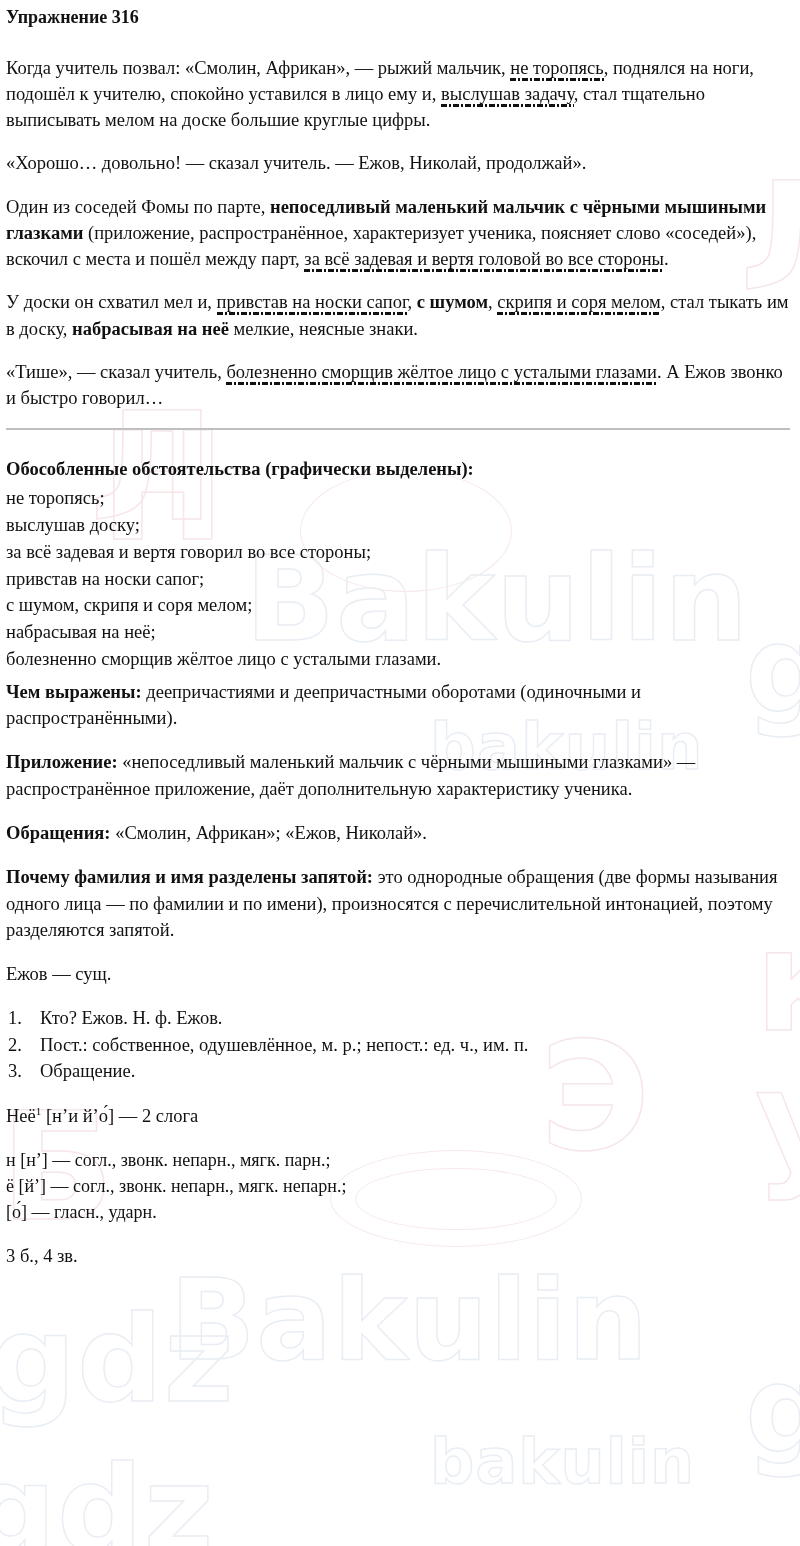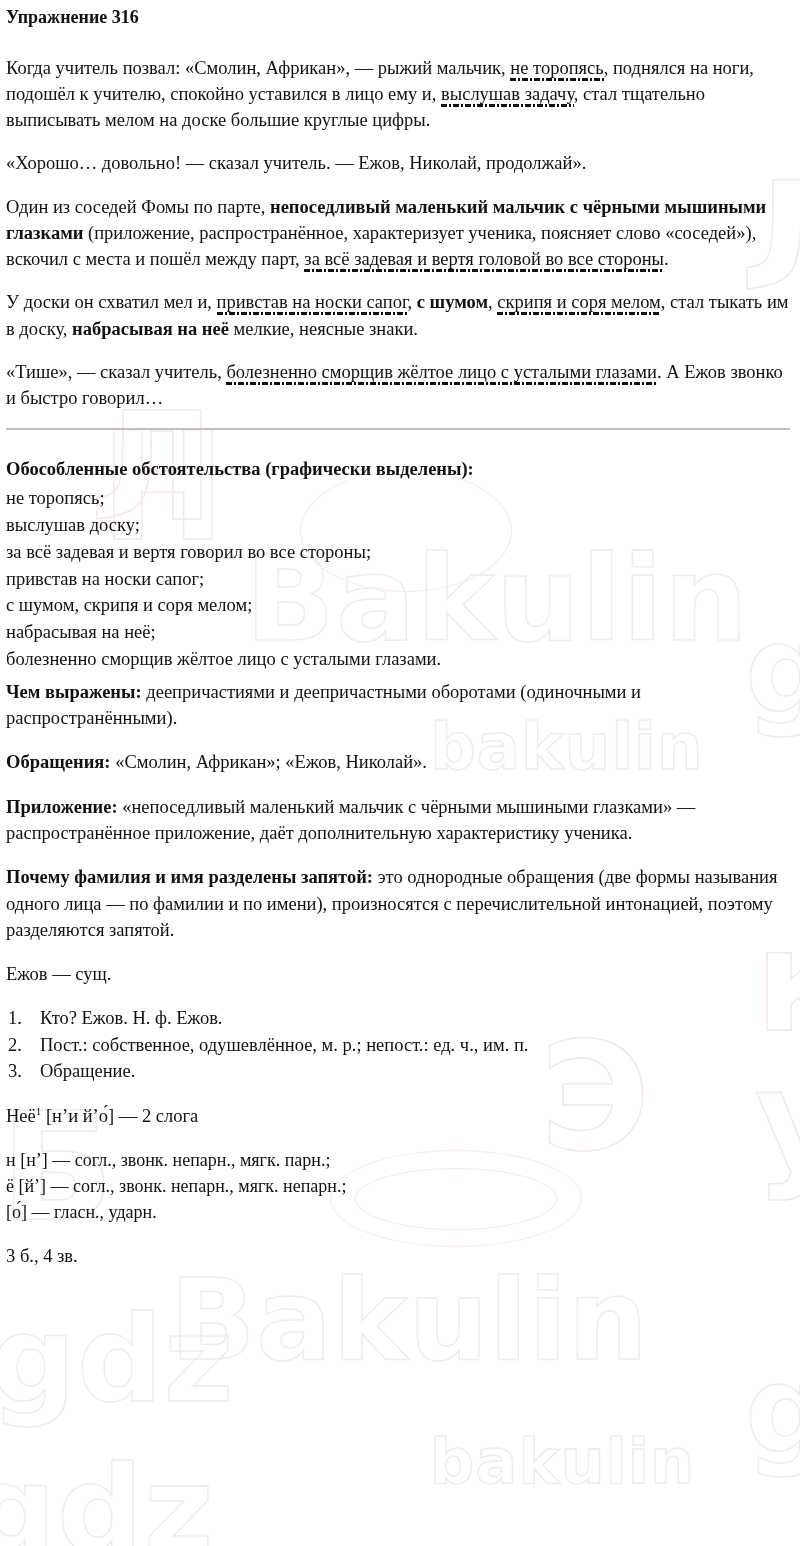--- a/index.html
+++ b/index.html
@@ -224,23 +224,23 @@
     <li>привстав на носки сапог;</li>
     <li>с шумом, скрипя и соря мелом;</li>
     <li>набрасывая на неё;</li>
     <li>болезненно сморщив жёлтое лицо с усталыми глазами.</li>
   </ul>
 
   <div class="spacer-sm"></div>
 
   <p class="section"><span class="lead">Чем выражены:</span><span> деепричастиями и деепричастными оборотами (одиночными и распространёнными).</span></p>
 
+  <p class="section"><span class="lead">Приложение:</span><span> «непоседливый маленький мальчик с чёрными мышиными глазками» — распространённое приложение, даёт дополнительную характеристику ученика.</span></p>
+
   <p class="section"><span class="lead">Обращения:</span><span> «Смолин, Африкан»; «Ежов, Николай».</span></p>
-
-  <p class="section"><span class="lead">Приложение:</span><span> «непоседливый маленький мальчик с чёрными мышиными глазками» — распространённое приложение, даёт дополнительную характеристику ученика.</span></p>
 
   <p class="section"><span class="lead">Почему фамилия и имя разделены запятой:</span><span> это однородные обращения (две формы называния одного лица — по фамилии и по имени), произносятся с перечислительной интонацией, поэтому разделяются запятой.</span></p>
 
   <p class="morph-word">Ежов — сущ.</p>
   <ol class="morph">
     <li>Кто? Ежов. Н. ф. Ежов.</li>
     <li>Пост.: собственное, одушевлённое, м. р.; непост.: ед. ч., им. п.</li>
     <li>Обращение.</li>
   </ol>
 

